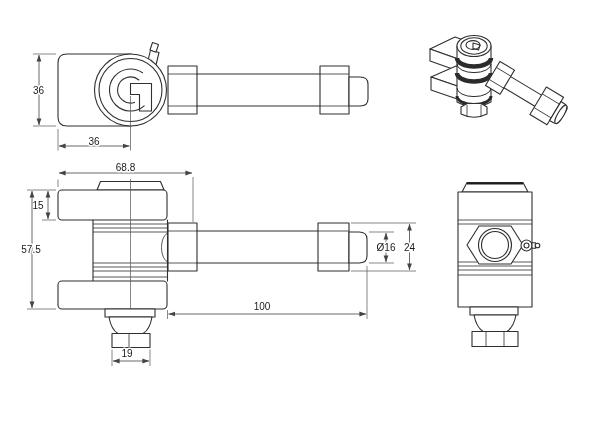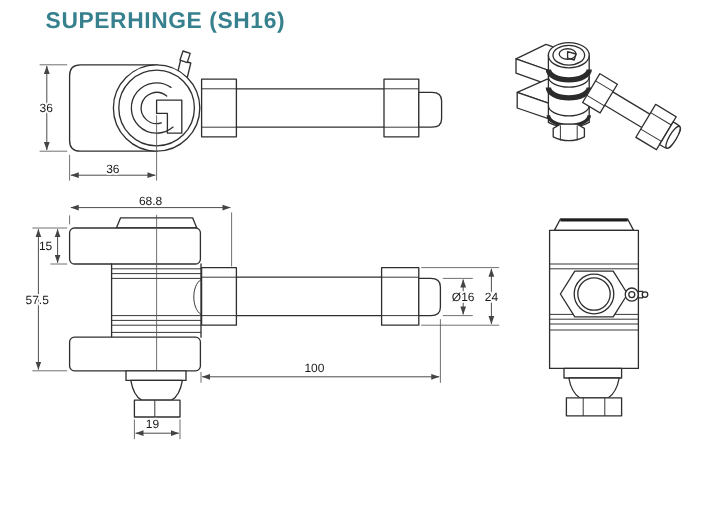--- a/index.html
+++ b/index.html
@@ -16,21 +16,20 @@
   .dim {stroke:#444;stroke-width:0.8;fill:none;}
   .band{stroke:#2b2b2b;fill:none;}
   .dimtext{font-family:"Liberation Sans",sans-serif;font-size:10px;fill:#1a1a1a;
            text-anchor:middle;paint-order:stroke;stroke:#fff;stroke-width:3px;
            stroke-linejoin:round;}
 </style>
 </head>
 <body>
 
 <div id="stage">
-  <h1 id="title">SUPERHINGE (SH16)</h1>
 
   <svg width="600" height="424" viewBox="0 0 600 424">
     <defs>
       <marker id="ar" markerWidth="8" markerHeight="7" refX="6.6" refY="3" orient="auto-start-reverse" markerUnits="userSpaceOnUse">
         <path d="M0,0.6 L6.8,3 L0,5.4 Z" fill="#444"></path>
       </marker>
     </defs>
 
     <g>
       <path class="o wf" d="M131,54 H67 Q58,54 58,63 V117 Q58,126 67,126 H131 Z"></path>

